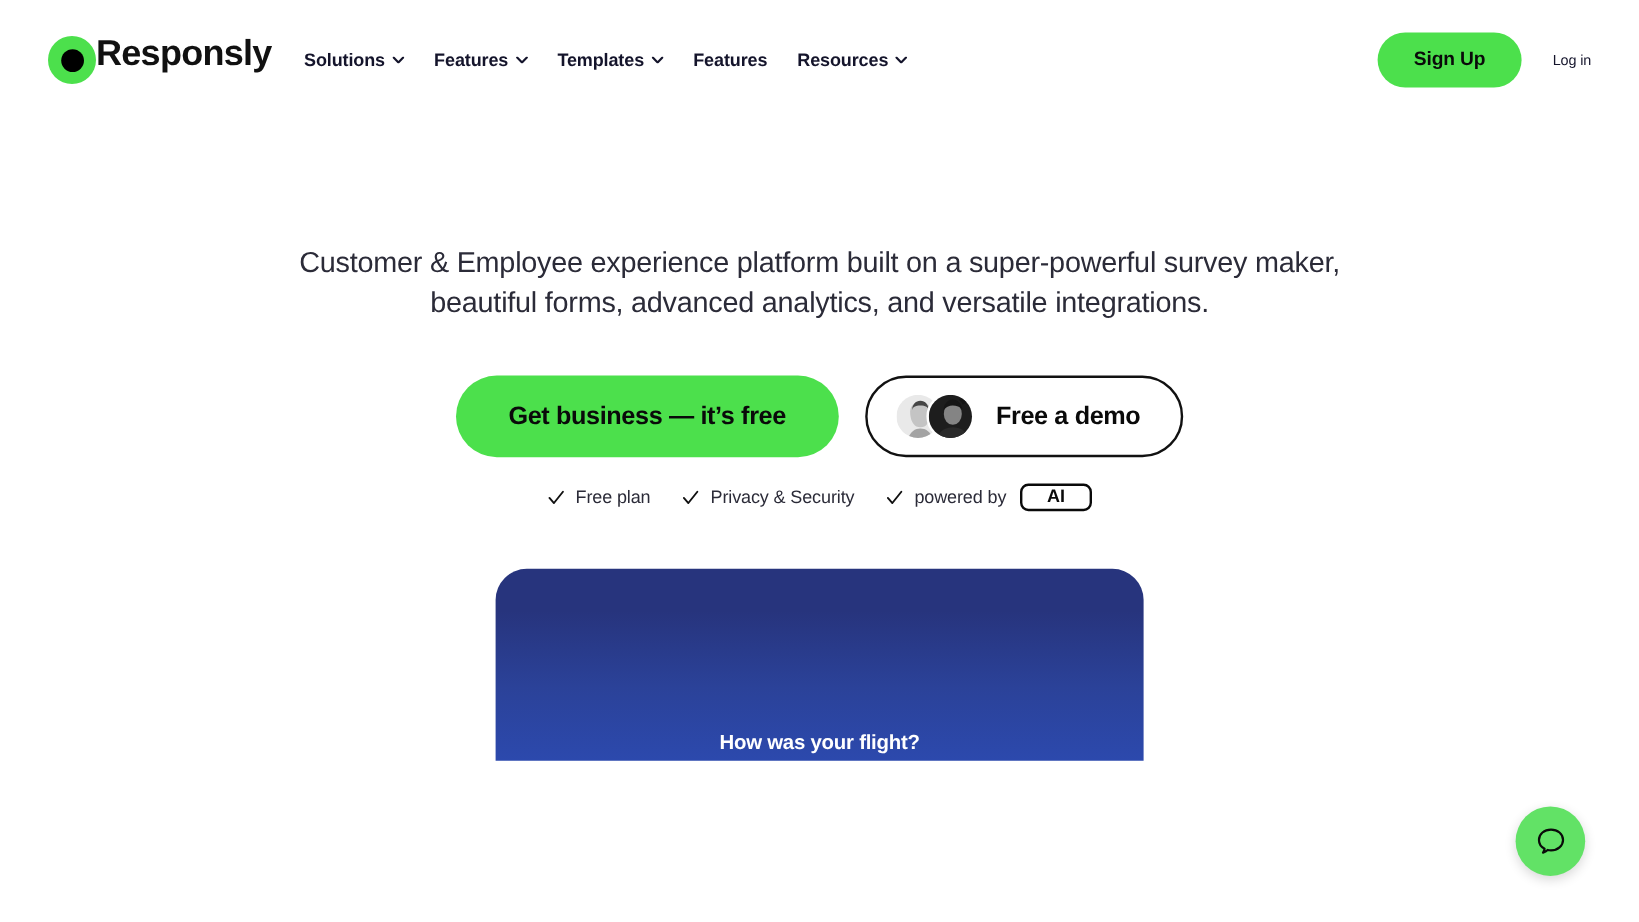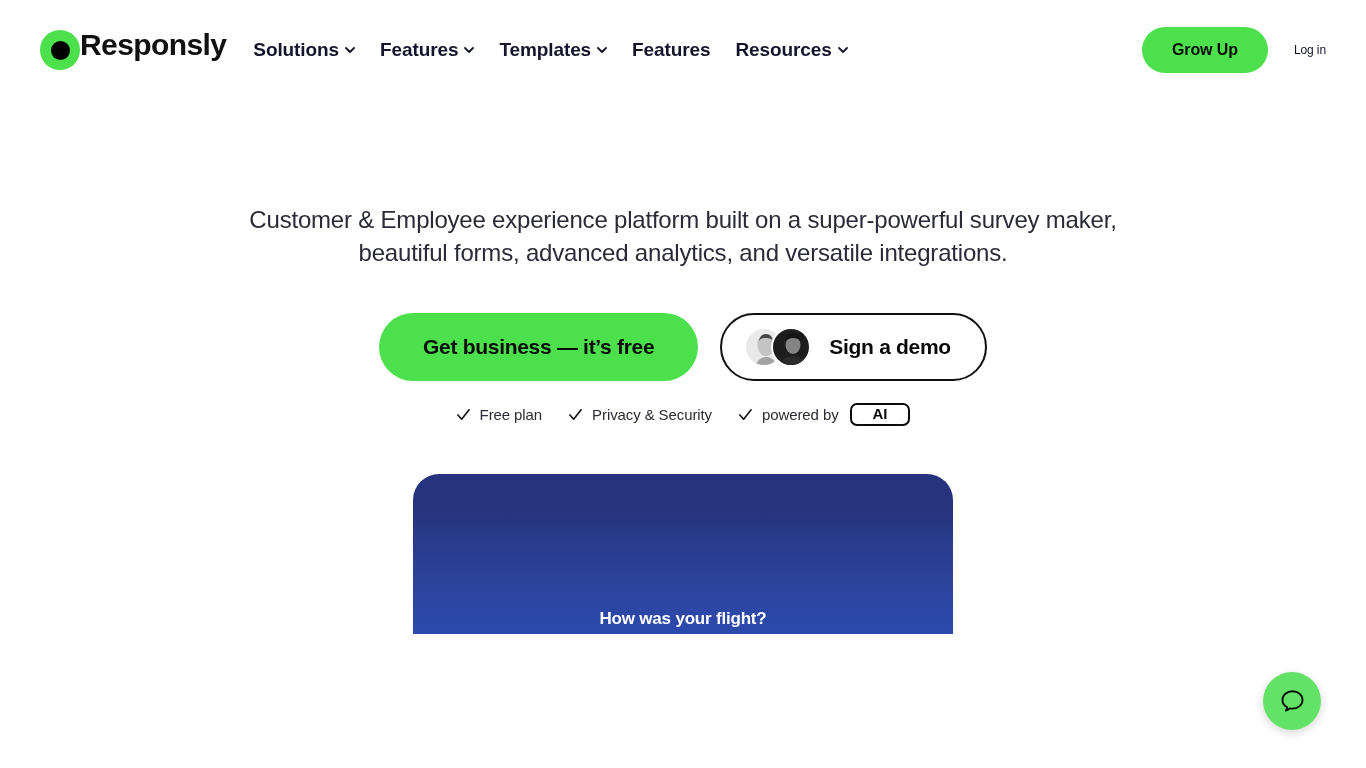--- a/index.html
+++ b/index.html
@@ -55,21 +55,21 @@
   .nav {
     display: flex;
     align-items: center;
     gap: 25px;
     margin-left: 27px;
   }
   .nav-item {
     display: flex;
     align-items: center;
     gap: 6px;
-    font-size: 19px;
+    font-size: 15px;
     font-weight: bold;
     color: #14142b;
     cursor: pointer;
     letter-spacing: -0.1px;
     white-space: nowrap;
     justify-content: space-between;
   }
   .chev {
     width: 10px;
     height: 6px;
@@ -302,21 +302,21 @@
     </div>
     <div class="nav-item">
       <span>Resources</span>
       <svg class="chev" viewBox="0 0 10 6">
           <path d="M1 1l4 4 4-4" fill="none" stroke="#14142b" stroke-width="1.8" stroke-linecap="round" stroke-linejoin="round"></path>
         </svg>
     </div>
   </nav>
 
   <div class="header-right">
-    <button class="btn-signup">Grow Up</button>
+    <button class="btn-signup">Sign Up</button>
     <button class="btn-login">Log in</button>
   </div>
 </header>
 
 <main class="hero">
 
 
   <p class="hero-sub">Customer &amp; Employee experience platform built on a super-powerful survey maker, beautiful forms, advanced analytics, and versatile integrations.</p>
 
   <div class="cta-row">
@@ -336,21 +336,21 @@
         <span class="avatar">
           <svg viewBox="0 0 40 40" width="40" height="40" aria-hidden="true">
             <rect width="40" height="40" fill="#1d1d1d"></rect>
             <path d="M6 40c1.5-9 6.5-13 14-13s12.5 4 14 13z" fill="#2a2a2a"></path>
             <ellipse cx="20" cy="16" rx="7.5" ry="9" fill="#8d8378"></ellipse>
             <path d="M12 13c1-6 4-9 8-9s7 3 8 8c-2-2-5-3-8-3s-6 1.5-8 4z" fill="#151515"></path>
             <path d="M26 3c3 0 5 2 5 4l-3 1c-.5-2-1.5-3-3-3.5z" fill="#151515"></path>
           </svg>
         </span>
       </span>
-      <span>Sign a demo</span>
+      <span>Free a demo</span>
     </button>
   </div>
 
   <div class="ticks">
     <div class="tick">
       <svg viewBox="0 0 16 16">
           <path d="M2 8.5l4 4.5L14 3" fill="none" stroke="#111111" stroke-width="1.7" stroke-linecap="round" stroke-linejoin="round"></path>
         </svg>
       <span>Free plan</span>
     </div>

